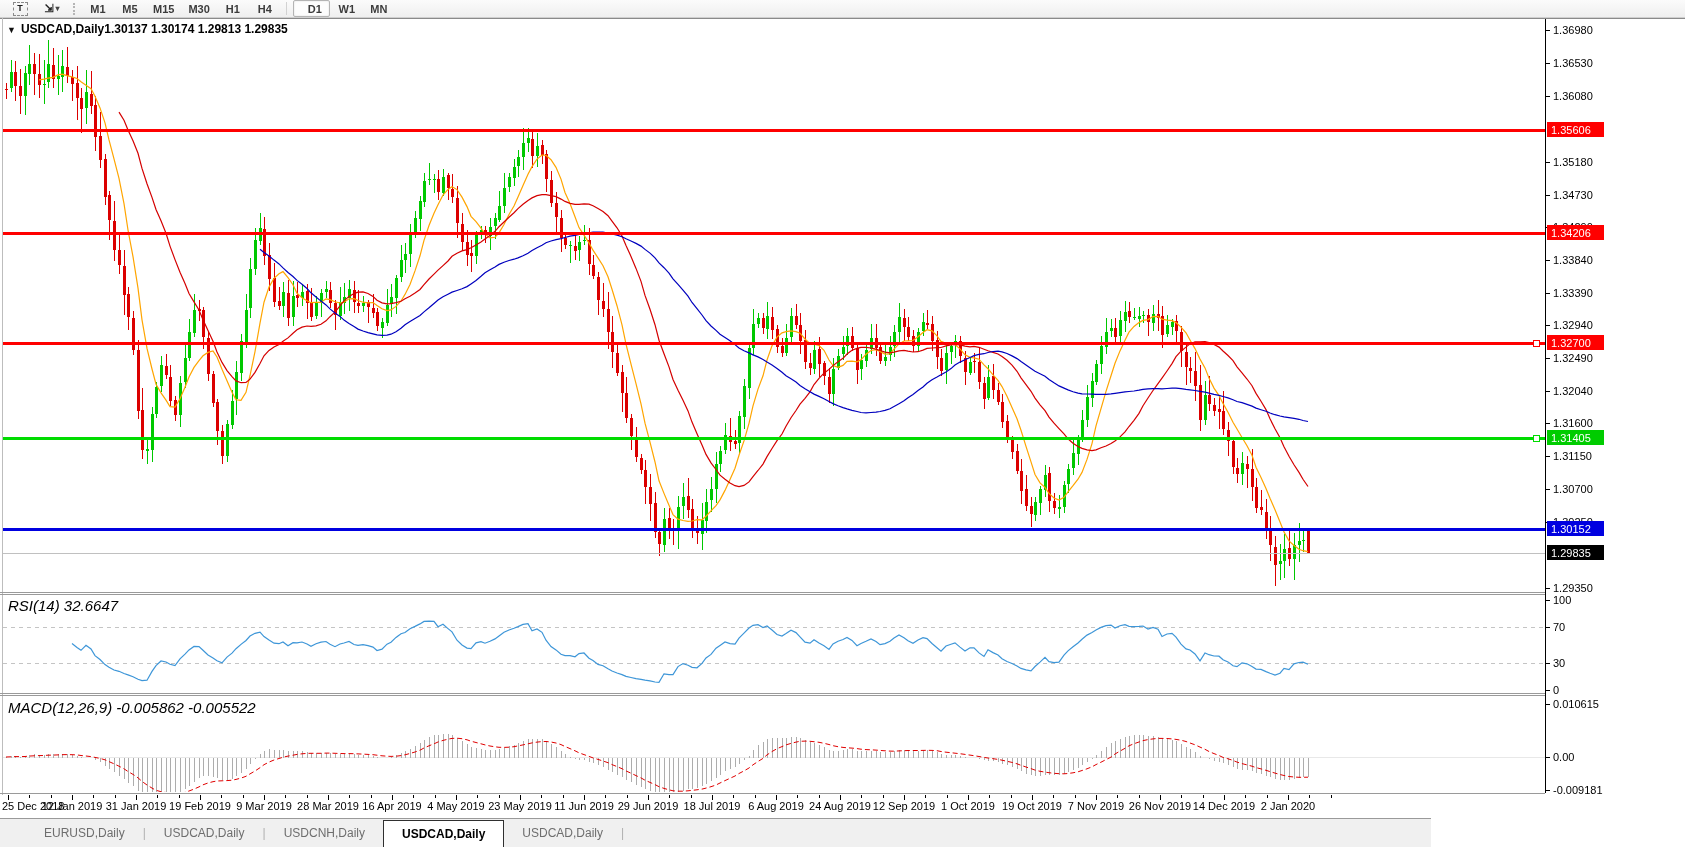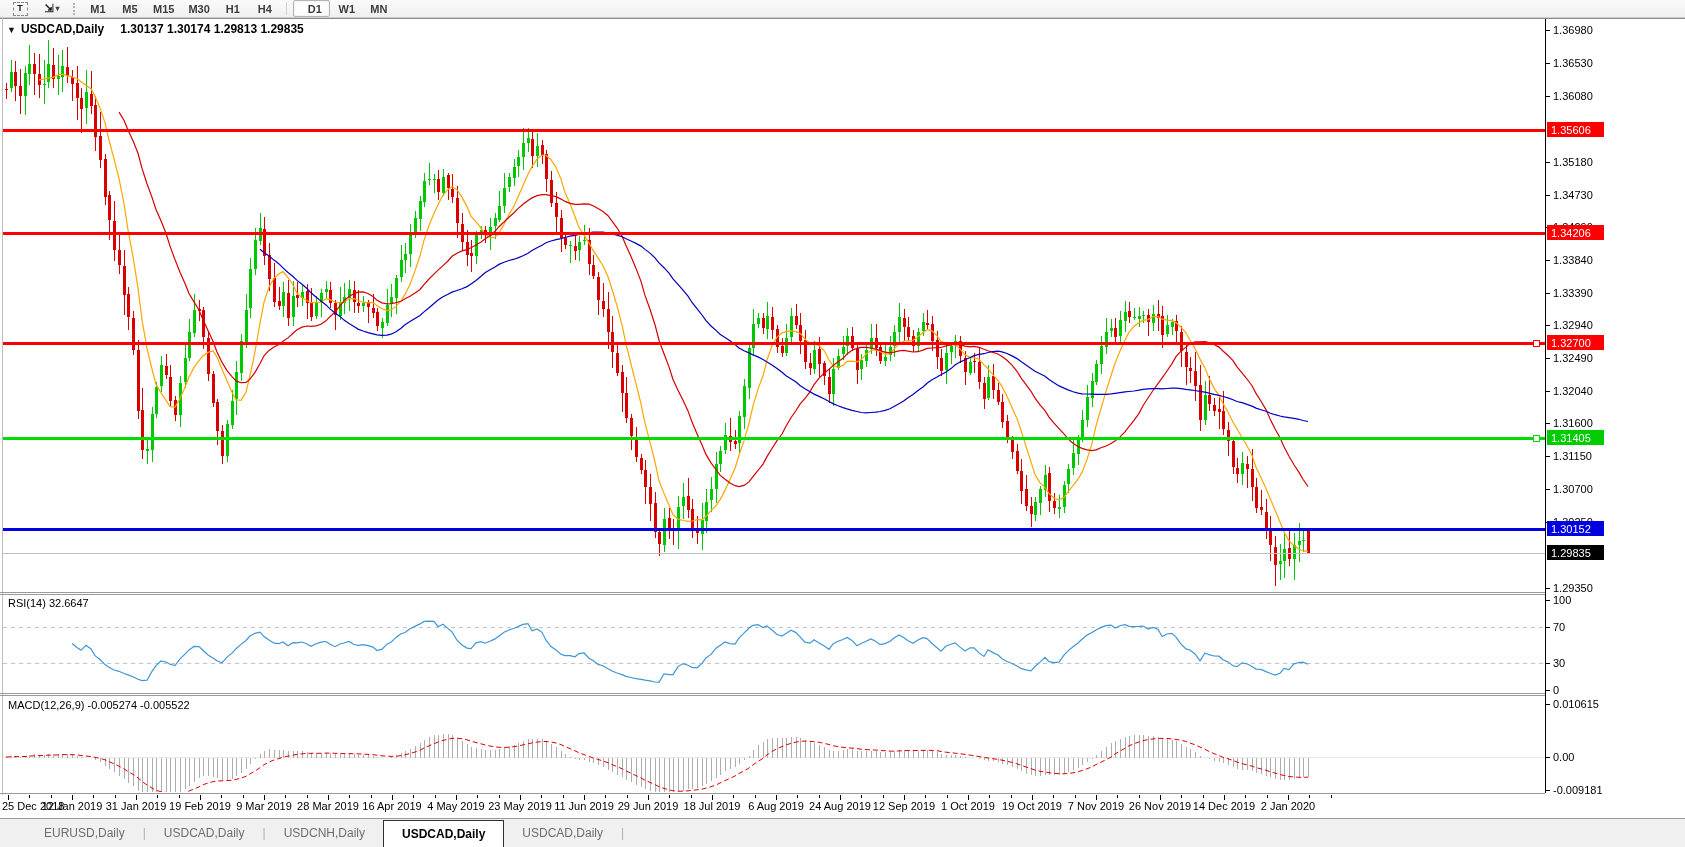--- a/index.html
+++ b/index.html
@@ -17,25 +17,25 @@
   .ticon{display:inline-block;width:13px;height:12px;line-height:11px;text-align:center;
     border:1px dashed #8a8a8a;font-size:9px;font-weight:700;color:#222;}
   .cursor-glyph{font-size:11px;color:#222;margin-right:2px;}
   .caret{font-size:8px;color:#444;}
   .grip{width:2px;height:12px;margin:0 5px;border-left:2px dotted #b5b5b5;}
   .sep{width:1px;height:13px;background:#d2d2d2;margin:0 5px;}
 
   
   .chart-title{position:absolute;left:7px;top:22px;font-size:12px;font-weight:700;color:#000;z-index:4;}
   .chart-title .menu-arrow{font-size:9px;margin-right:5px;color:#111;}
-  .chart-title .ohlc{margin-left:16px;}
-  .pane-label{position:absolute;left:8px;font-size:11px;color:#000;z-index:4;}
+  .chart-title .ohlc{margin-left:0;}
+  .pane-label{position:absolute;left:8px;font-size:15px;color:#000;z-index:4;font-style:italic;}
 
   
-  .tabs{position:absolute;left:0;top:818px;width:1685px;height:29px;background:#f0f0f0;border-top:1px solid #9a9a9a;
+  .tabs{position:absolute;left:0;top:818px;width:1431px;height:29px;background:#f0f0f0;border-top:1px solid #9a9a9a;
     display:flex;align-items:stretch;padding-left:26px;box-sizing:border-box;font-size:12px;color:#6e6e6e;z-index:5;}
   .tab{display:flex;align-items:center;padding:0 18px;cursor:default;}
   .tab.active{background:#fff;border:1px solid #2f2f2f;border-bottom:none;font-weight:700;color:#000;margin-top:1px;}
   .tabdiv{display:flex;align-items:center;color:#b0b0b0;}
 </style>
 </head>
 <body>
 
 <div id="stage">
 
@@ -1090,21 +1090,21 @@
     <div class="tbtn active">D1</div>
     <div class="tbtn">W1</div>
     <div class="tbtn">MN</div>
   </div>
 
   <div class="chart-title">
     <span class="menu-arrow">▼</span><span>USDCAD,Daily</span><span class="ohlc">1.30137 1.30174 1.29813 1.29835</span>
   </div>
 
   <div class="pane-label" style="top:597px;">RSI(14) 32.6647</div>
-  <div class="pane-label" style="top:699px;">MACD(12,26,9) -0.005274 -0.005522</div>
+  <div class="pane-label" style="top:699px;">MACD(12,26,9) -0.005862 -0.005522</div>
 
   <div class="tabs">
     <span class="tab">EURUSD,Daily</span>
     <span class="tabdiv">|</span>
     <span class="tab">USDCAD,Daily</span>
     <span class="tabdiv">|</span>
     <span class="tab">USDCNH,Daily</span>
     <span class="tab active">USDCAD,Daily</span>
     <span class="tab">USDCAD,Daily</span>
     <span class="tabdiv">|</span>

